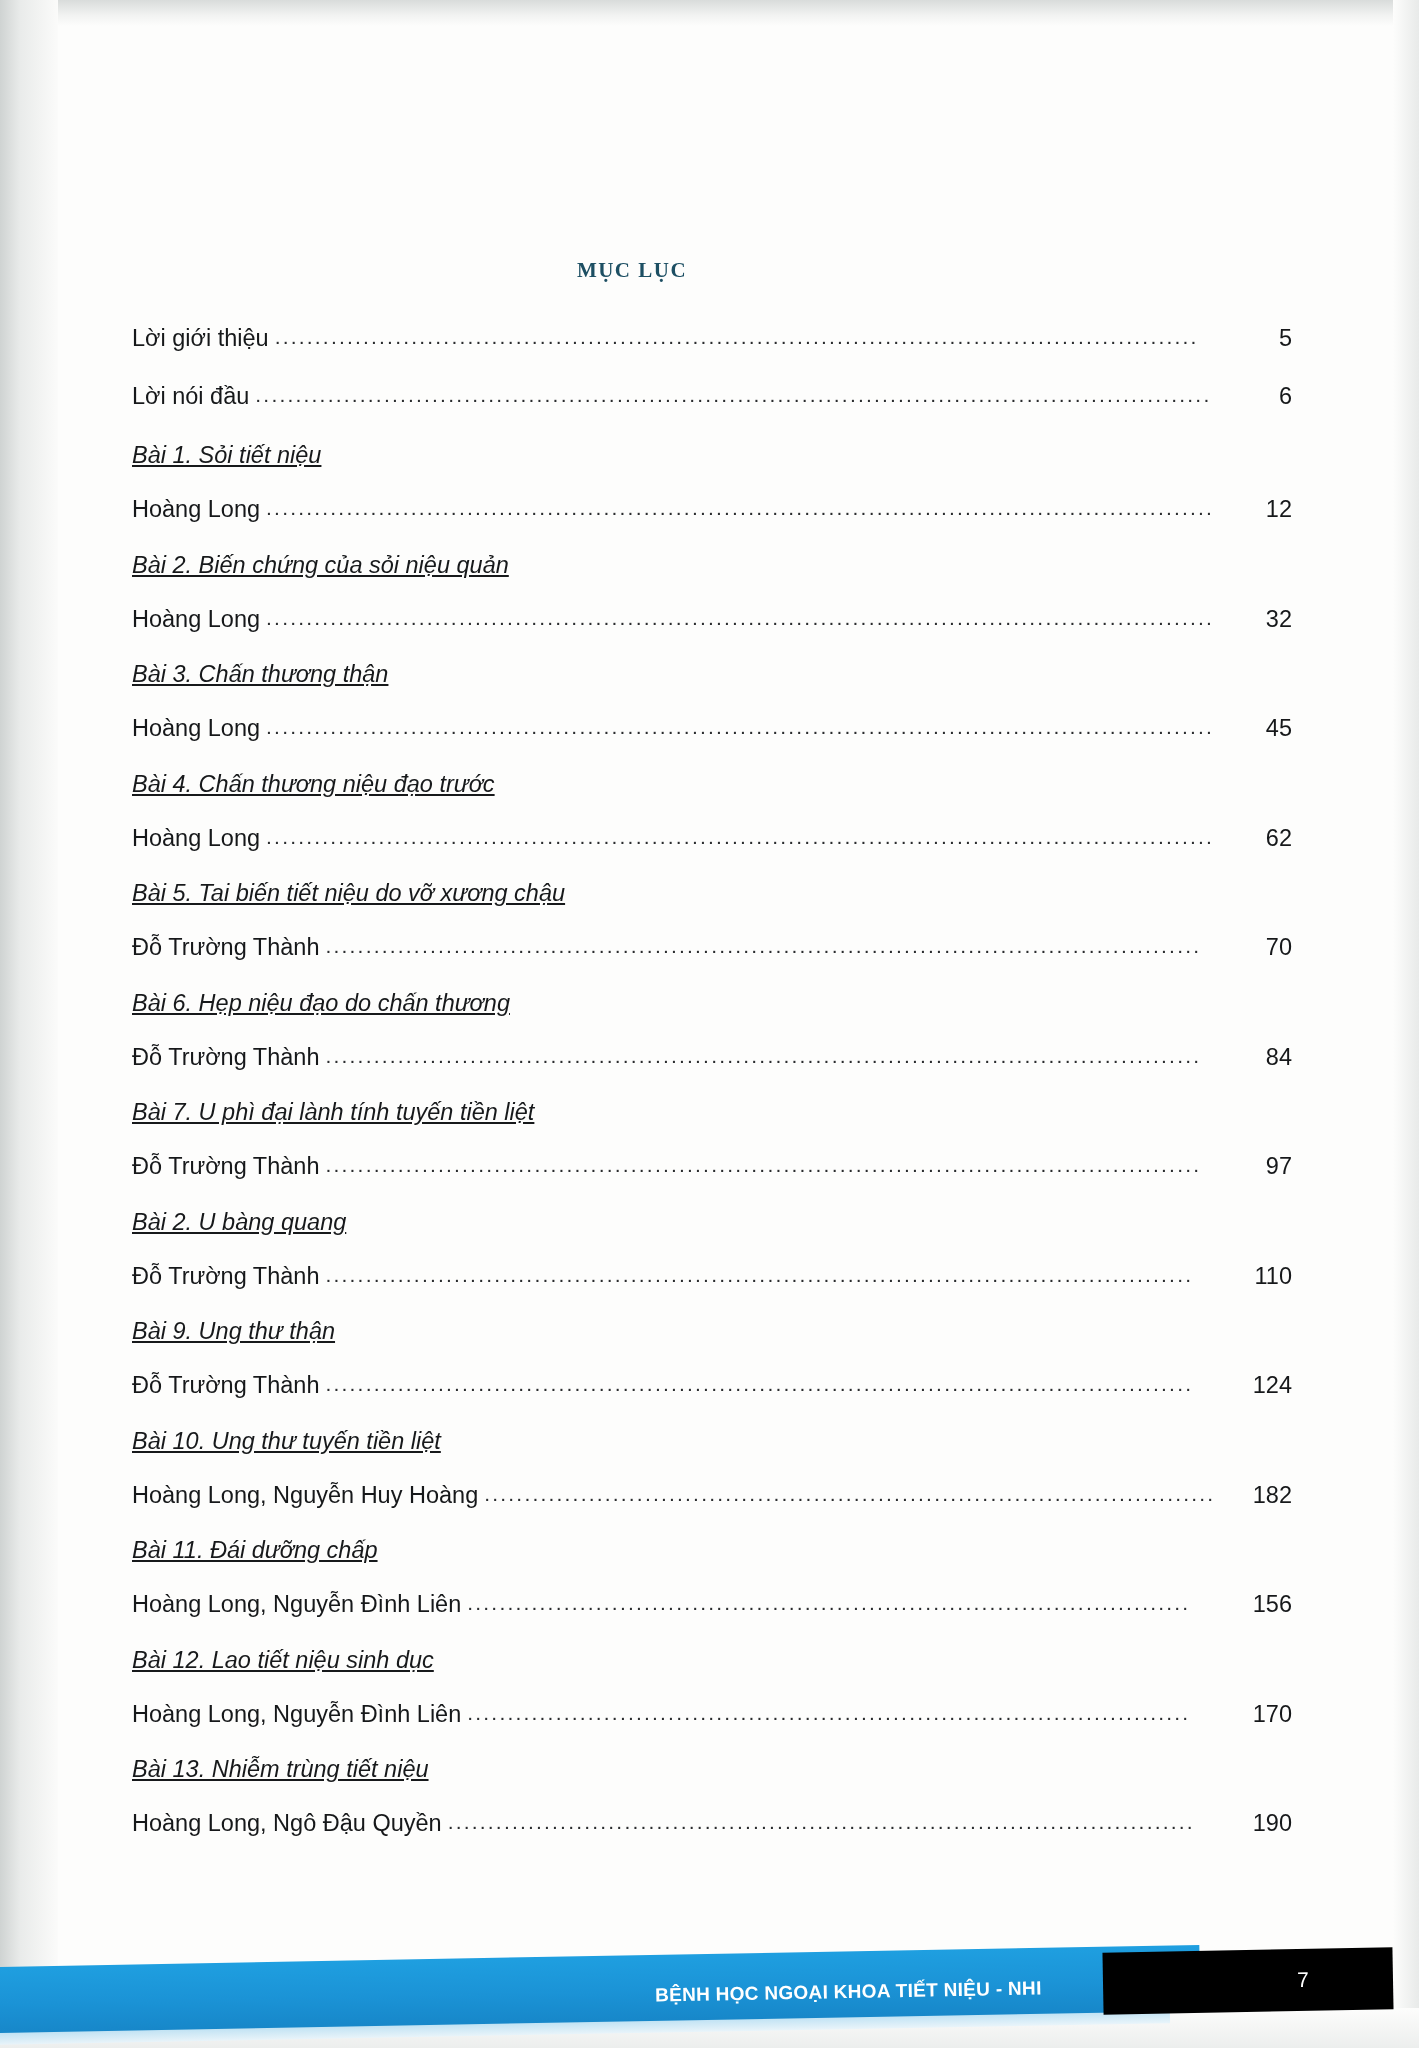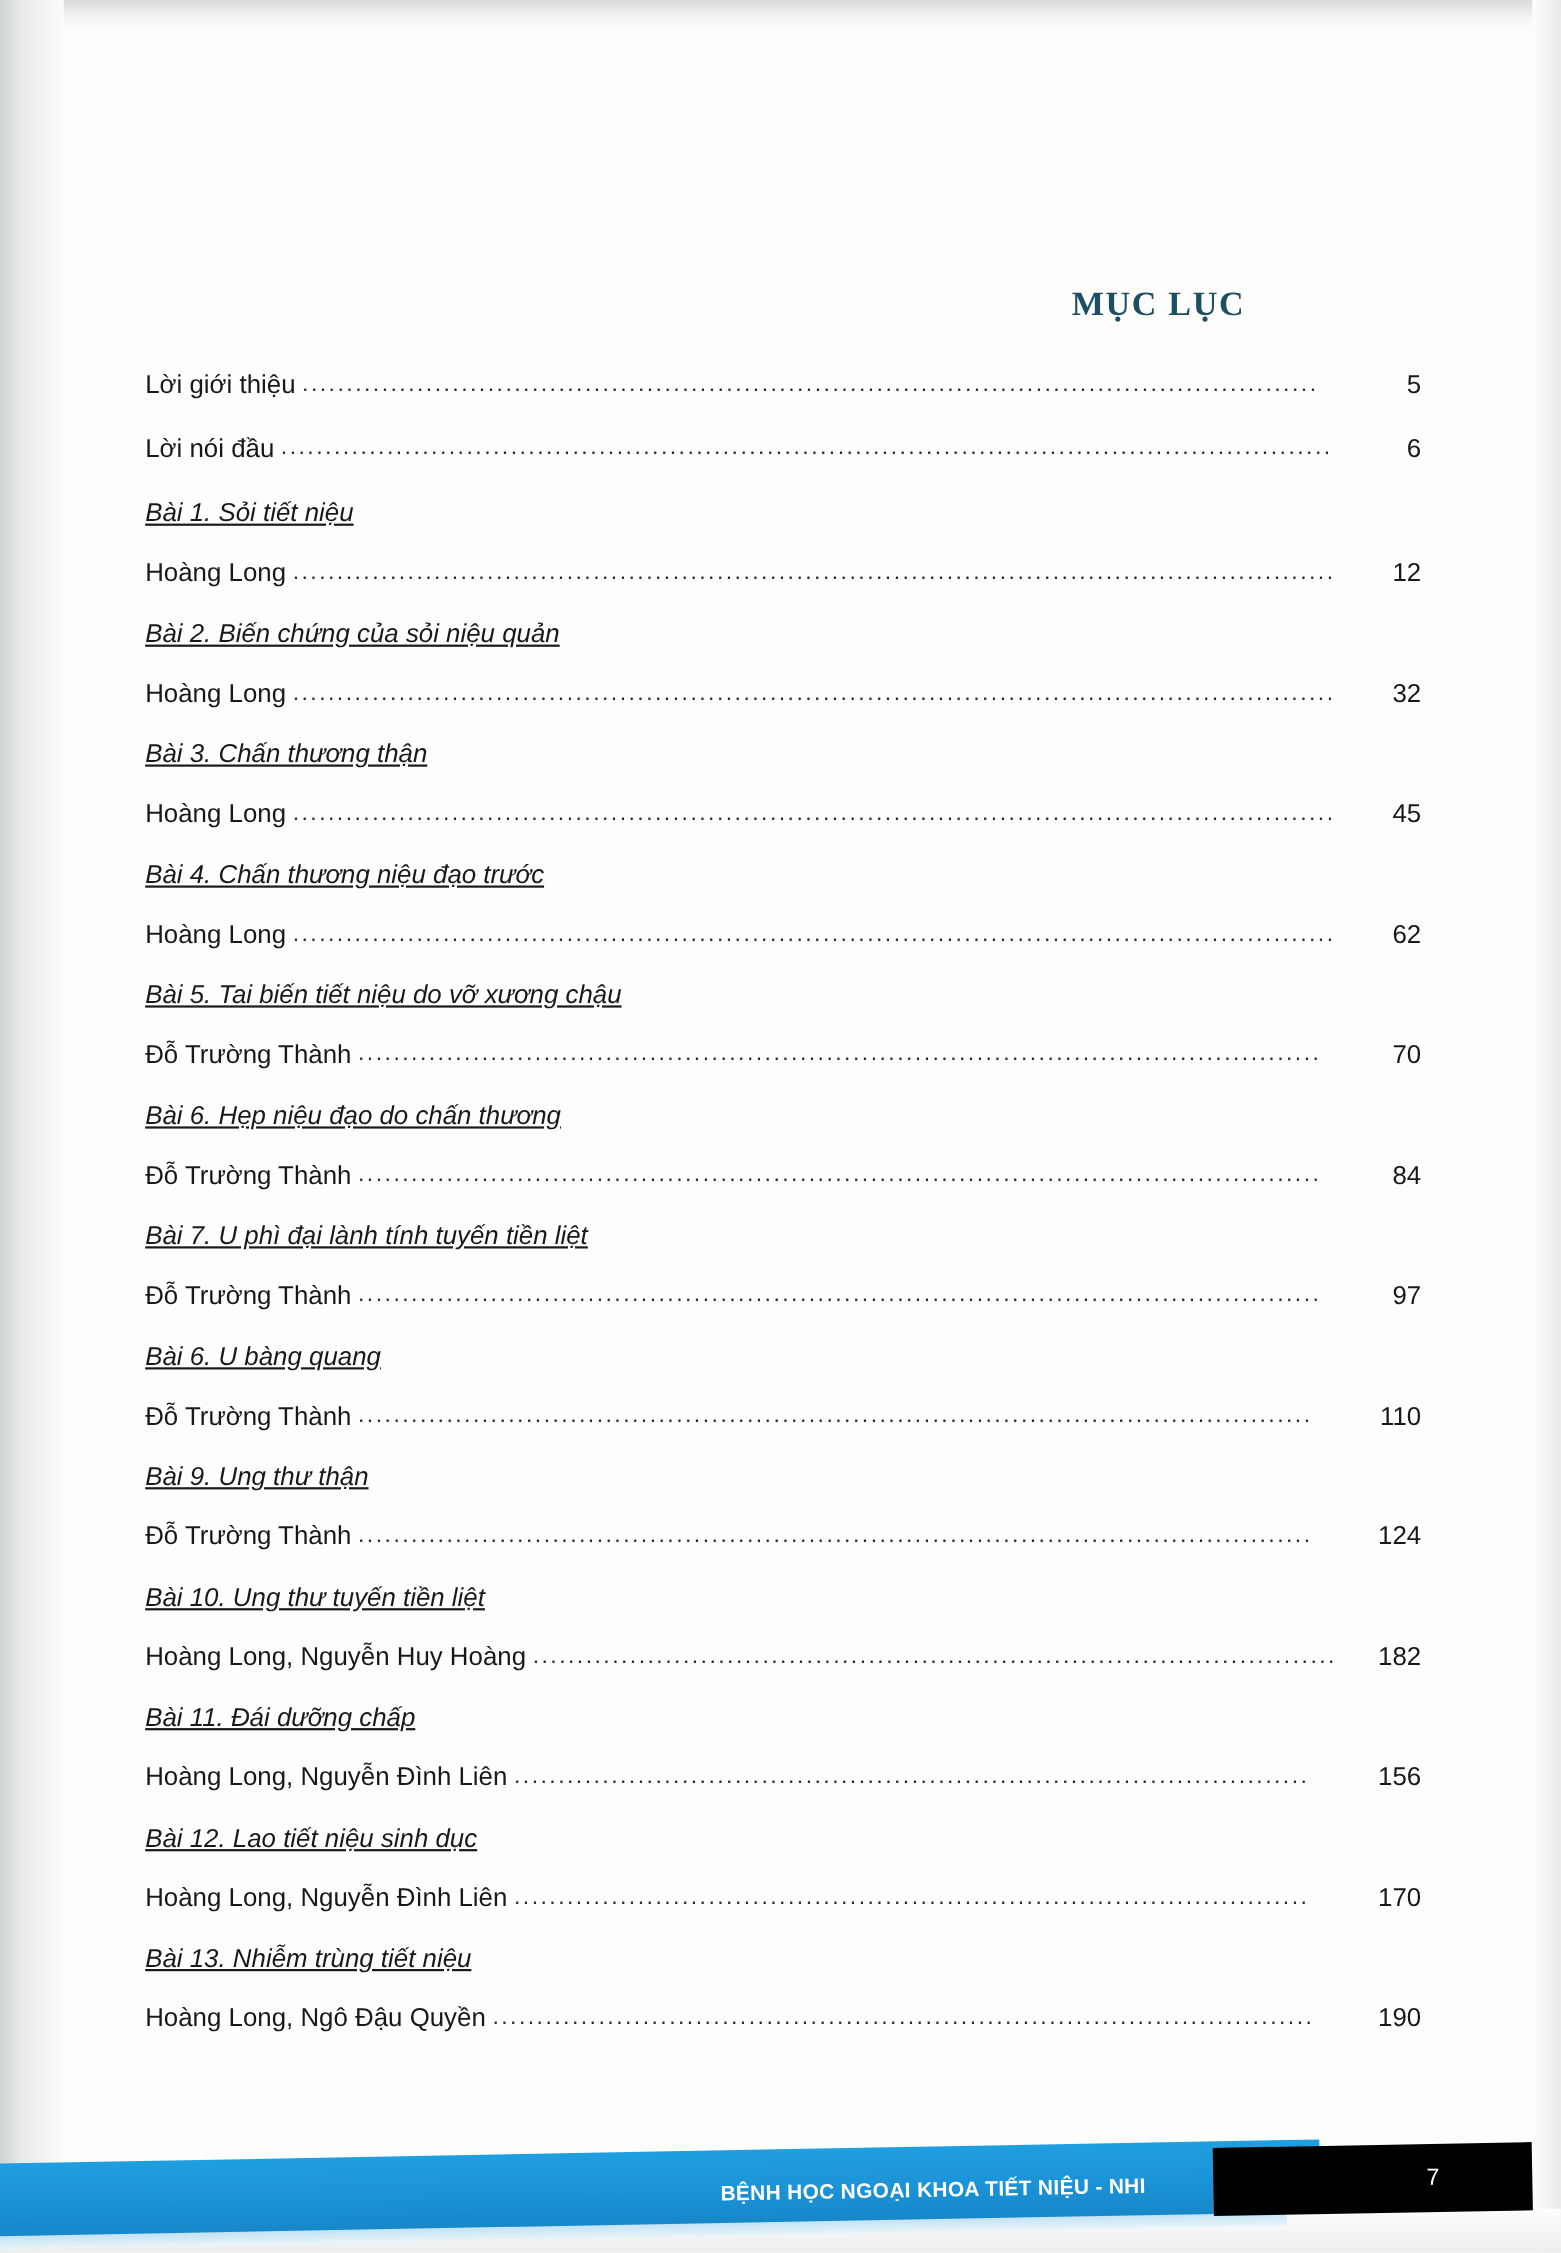--- a/index.html
+++ b/index.html
@@ -47,23 +47,23 @@
   }
 
   .content {
     position: absolute;
     left: 132px;
     top: 0;
     width: 1160px;
   }
 
   .toc-title {
-    text-align: right;
+    text-align: center;
     color: #1d4f63;
-    font-size: 31px;
+    font-size: 21px;
     letter-spacing: 1.5px;
     font-family: "Liberation Serif", serif;
     margin-top: 258px;
     margin-bottom: 16px;
     padding-right: 160px;
   }
 
   .toc-list {
     margin-top: 44px;
   }
@@ -248,21 +248,21 @@
         <span class="pageno">84</span>
       </div>
 
       <div class="entry-title">Bài 7. U phì đại lành tính tuyến tiền liệt</div>
       <div class="row author">
         <span class="label">Đỗ Trường Thành</span>
         <span class="leader">.............................................................................................................</span>
         <span class="pageno">97</span>
       </div>
 
-      <div class="entry-title">Bài 6. U bàng quang</div>
+      <div class="entry-title">Bài 2. U bàng quang</div>
       <div class="row author">
         <span class="label">Đỗ Trường Thành</span>
         <span class="leader">............................................................................................................</span>
         <span class="pageno">110</span>
       </div>
 
       <div class="entry-title">Bài 9. Ung thư thận</div>
       <div class="row author">
         <span class="label">Đỗ Trường Thành</span>
         <span class="leader">............................................................................................................</span>

